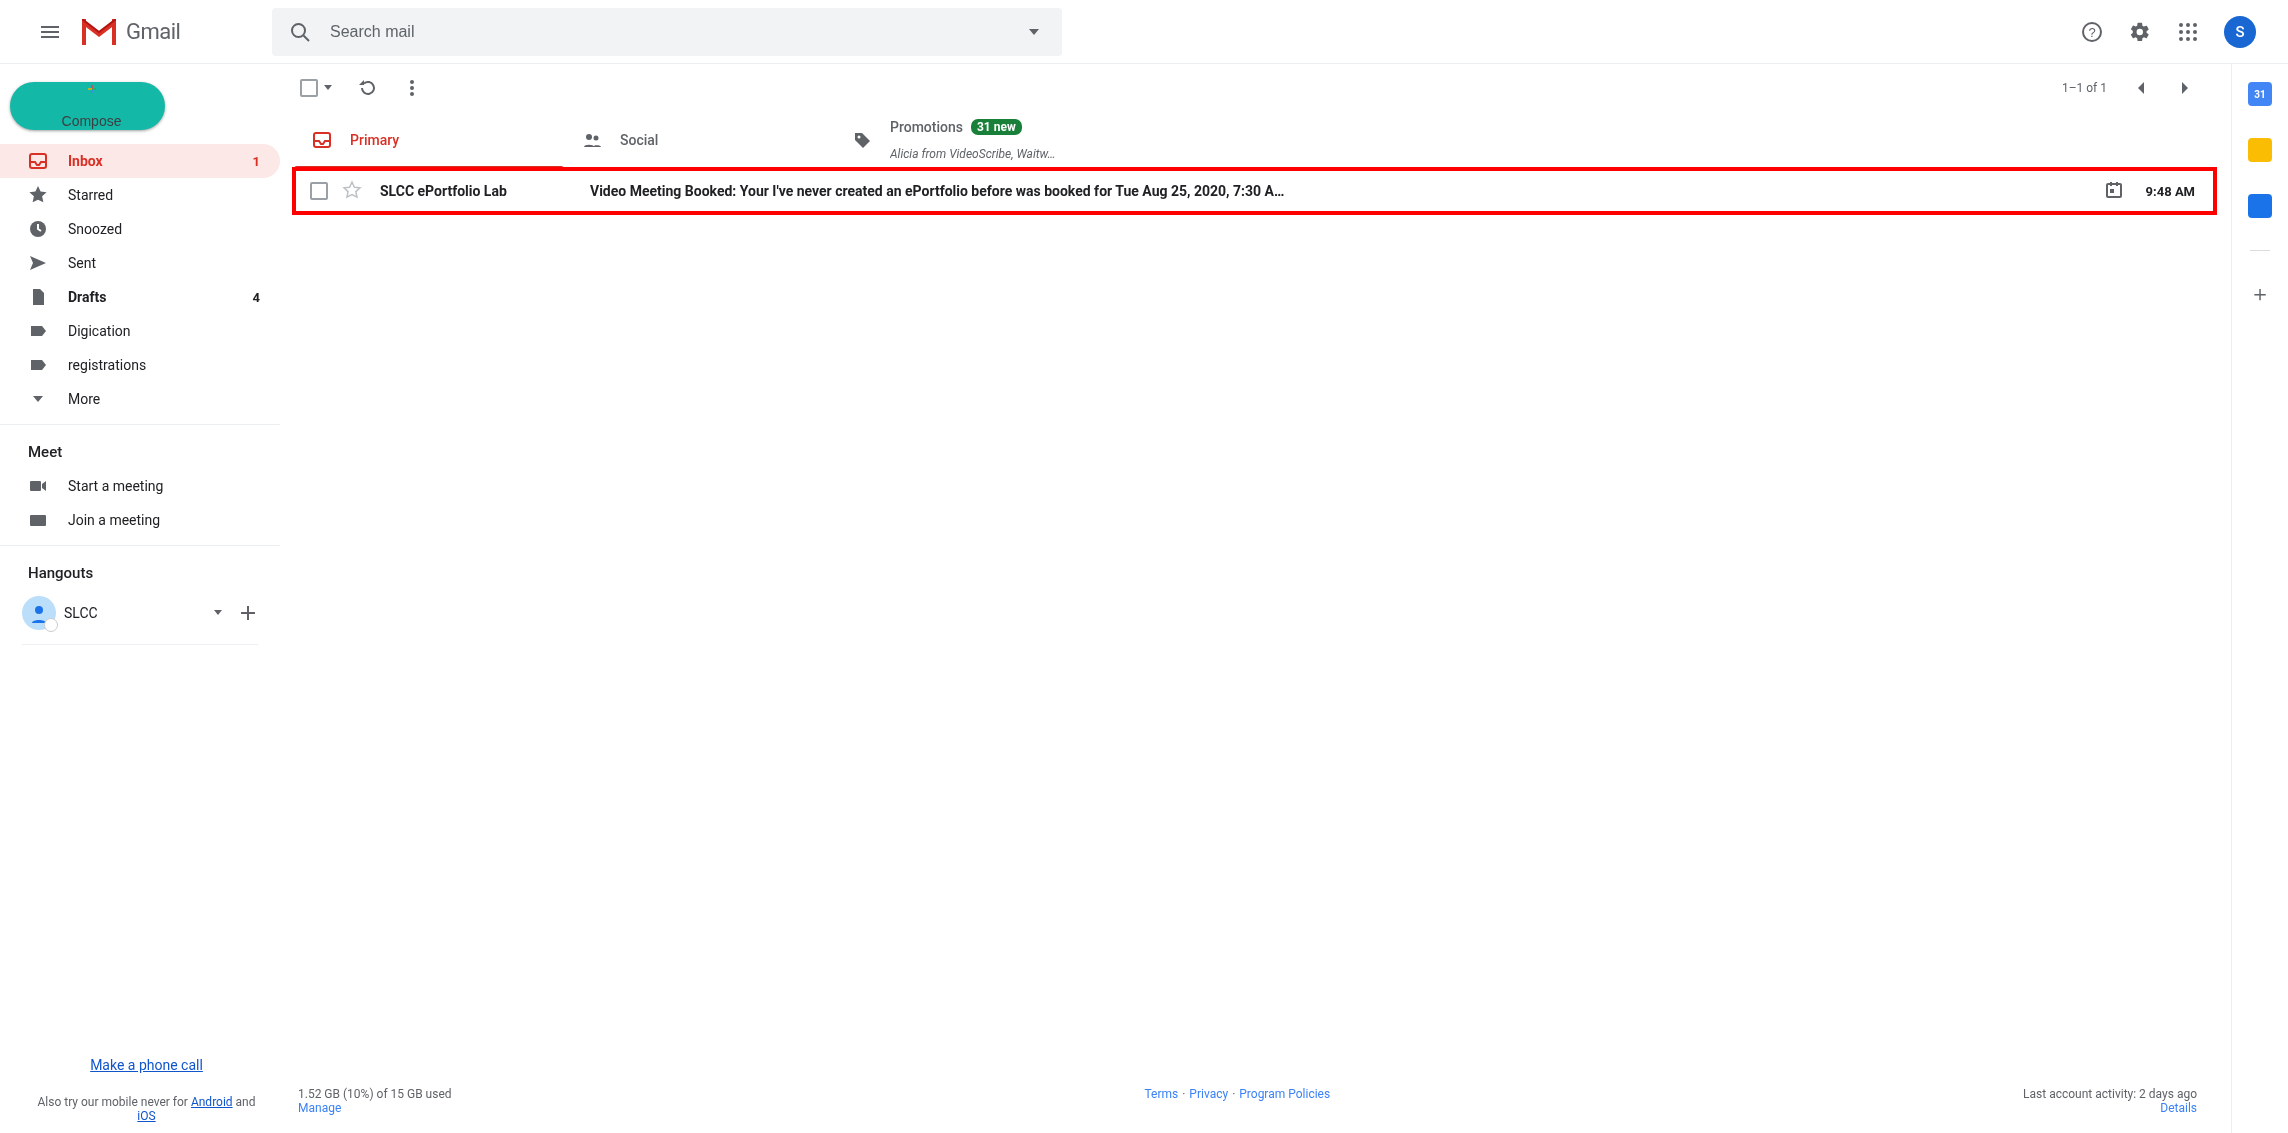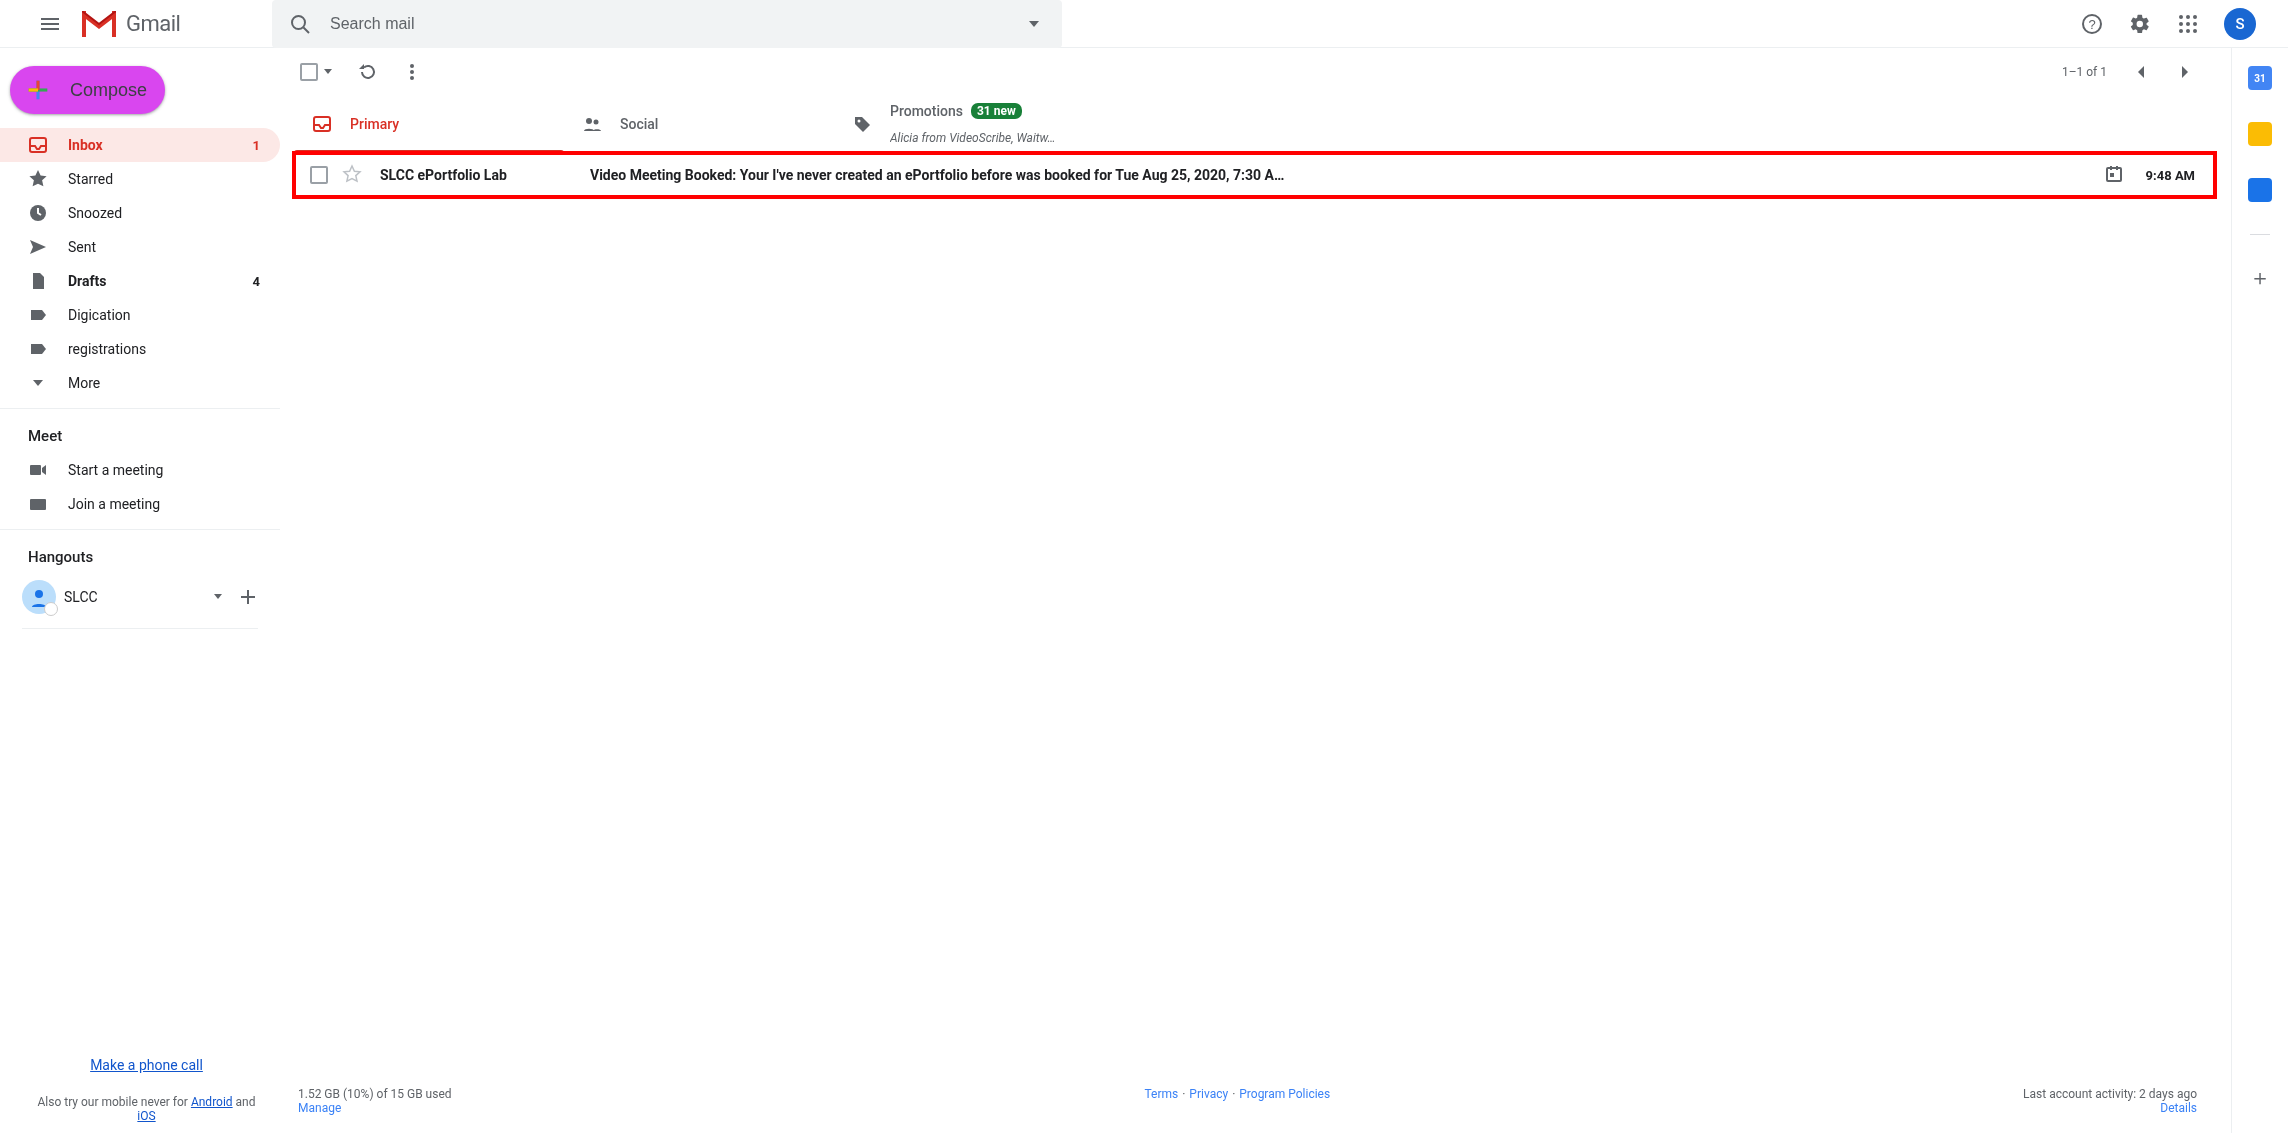--- a/index.html
+++ b/index.html
@@ -22,21 +22,21 @@
     height: 1133px;
     overflow: hidden;
     display: flex;
     flex-direction: column;
   }
 
   
   .header {
     display: flex;
     align-items: center;
-    height: 48px;
+    height: 64px;
     padding: 8px 8px 8px 8px;
     border-bottom: 1px solid var(--border);
   }
   .menu-btn {
     width: 48px; height: 48px;
     display:flex; align-items:center; justify-content:center;
     border-radius:50%;
     margin-left: 18px;
     cursor:pointer;
   }
@@ -110,31 +110,32 @@
     flex:none;
     display:flex;
     flex-direction:column;
     padding-top: 10px;
   }
   .compose {
     margin: 8px 0 14px 10px;
     width: 155px;
     height: 48px;
     border-radius: 24px;
-    background:#d946ef;
+    background:#14b8a6;
     border: none;
     box-shadow: 0 1px 2px rgba(60,64,67,.3), 0 1px 3px 1px rgba(60,64,67,.15);
     display:flex;
     align-items:center;
     gap: 18px;
     padding-left: 14px;
-    font-size: 18px;
+    font-size: 14px;
     font-weight:500;
     color:#3c4043;
     cursor:pointer;
+    flex-direction:column;
   }
   .nav {
     display:flex; flex-direction:column;
   }
   .nav-item {
     height: 34px;
     border-top-right-radius: 17px;
     border-bottom-right-radius: 17px;
     display:flex;
     align-items:center;

